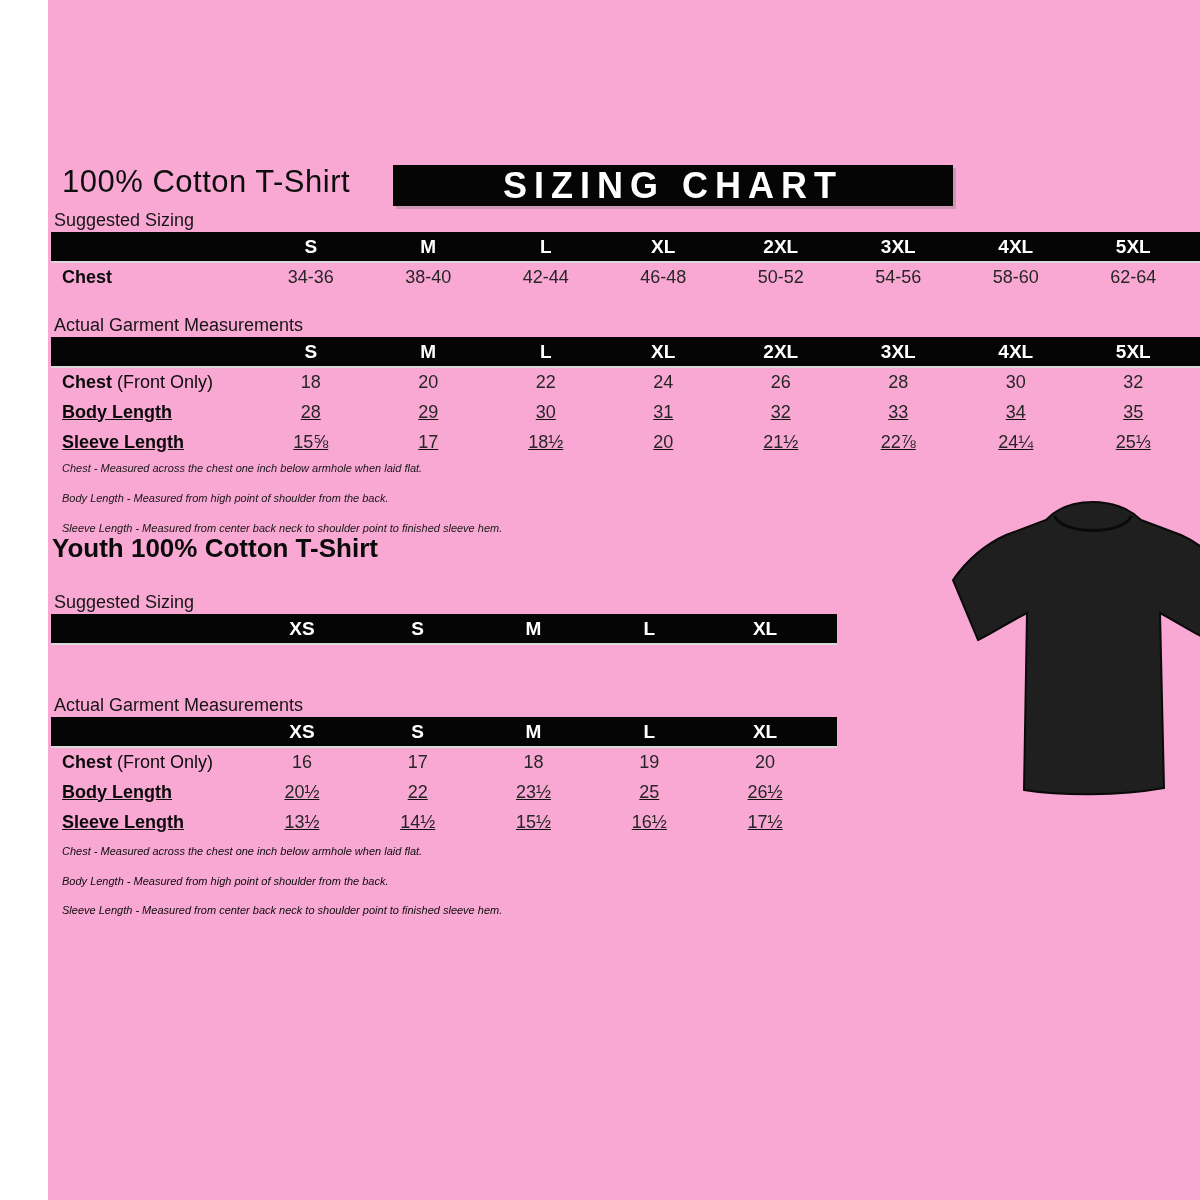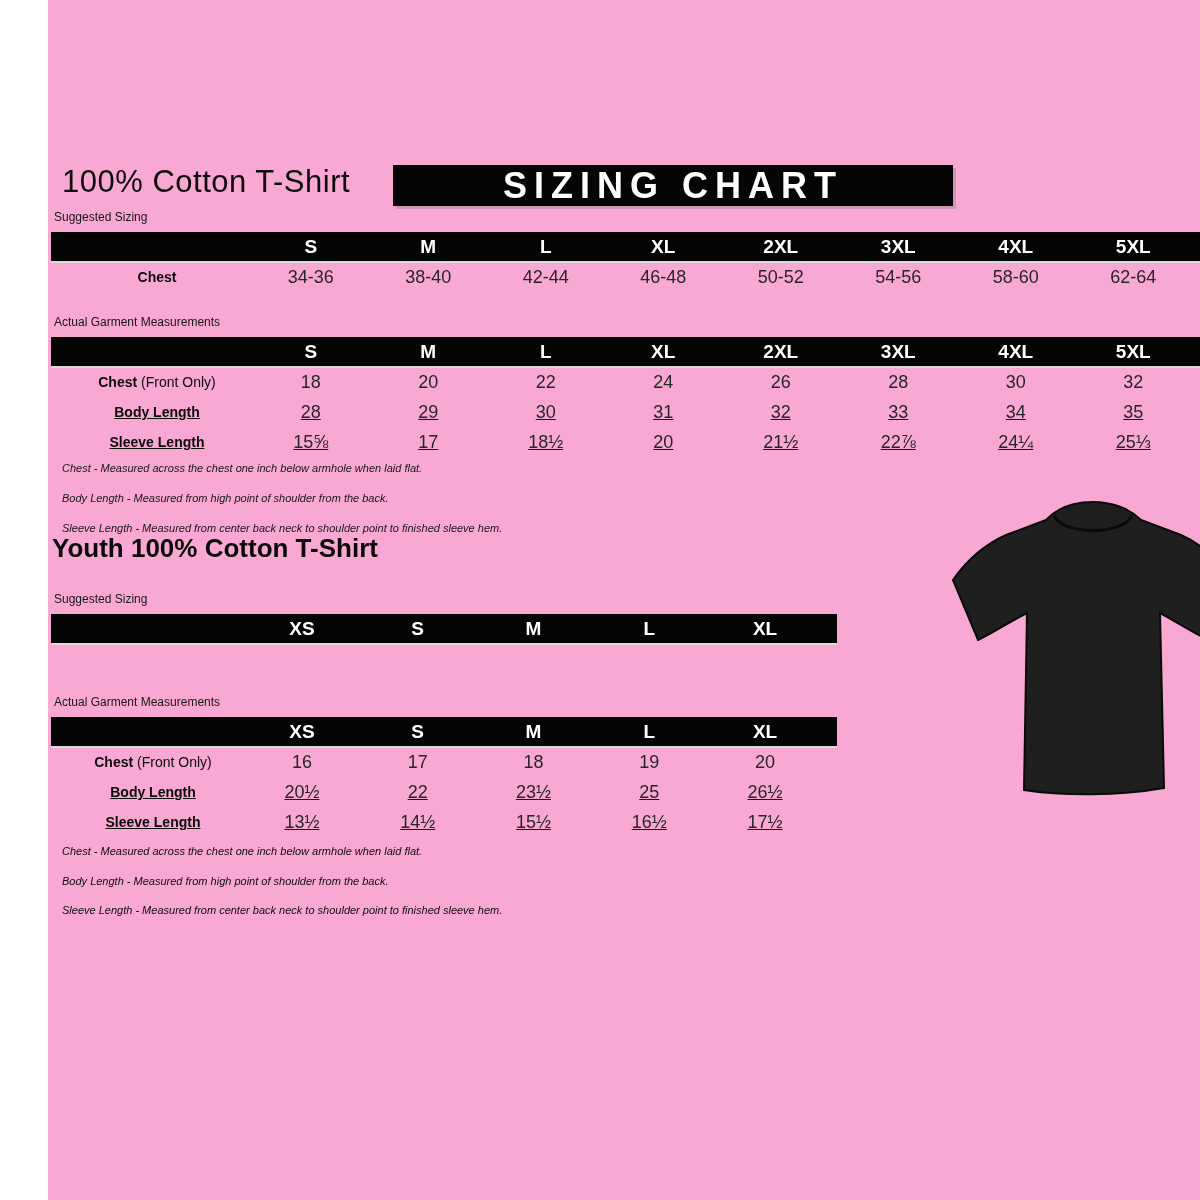--- a/index.html
+++ b/index.html
@@ -14,32 +14,32 @@
   }
   .banner{
     position:absolute;left:345px;top:165px;width:560px;height:41px;background:#050505;
     display:flex;align-items:center;justify-content:center;
     box-shadow:3px 3px 0 rgba(120,120,120,.35);
   }
   .banner span{
     color:#fff;font-weight:bold;font-size:36px;letter-spacing:7px;
   }
   .section-label{
-    position:absolute;left:6px;font-size:12px;color:#151515;
+    position:absolute;left:6px;font-size:18px;color:#151515;
   }
   .youth-title{
     position:absolute;left:4px;top:533px;font-size:26px;font-weight:bold;color:#0a0a0a;
   }
   
   .sz-table{position:absolute;left:3px;}
   .t-row{display:flex;align-items:center;height:29px;}
   .t-row.t-head{background:#050505;border-bottom:2px solid #d9d9d9;}
   .t-row.t-data{height:28px;}
   .t-row.t-data + .t-row.t-data{border-top:2px solid #f9a8d4;text-decoration:underline;}
-  .t-label{box-sizing:border-box;padding-left:11px;font-size:14px;color:#0a0a0a;white-space:nowrap;text-align:center;}
+  .t-label{box-sizing:border-box;padding-left:11px;font-size:18px;color:#0a0a0a;white-space:nowrap;}
   .t-label b{font-weight:bold;}
   .t-cell{flex:1;text-align:center;font-size:18px;color:#262626;}
   .t-head .t-cell{color:#ffffff;font-weight:bold;font-size:19px;}
   .adult-table{width:1186px;}
   .adult-table .t-label{width:201px;}
   .adult-table .t-spacer{width:45px;}
   .youth-table{width:786px;}
   .youth-table .t-label{width:193px;}
   .youth-table .t-spacer{width:14px;}
   #adult-suggested{top:232px;}

